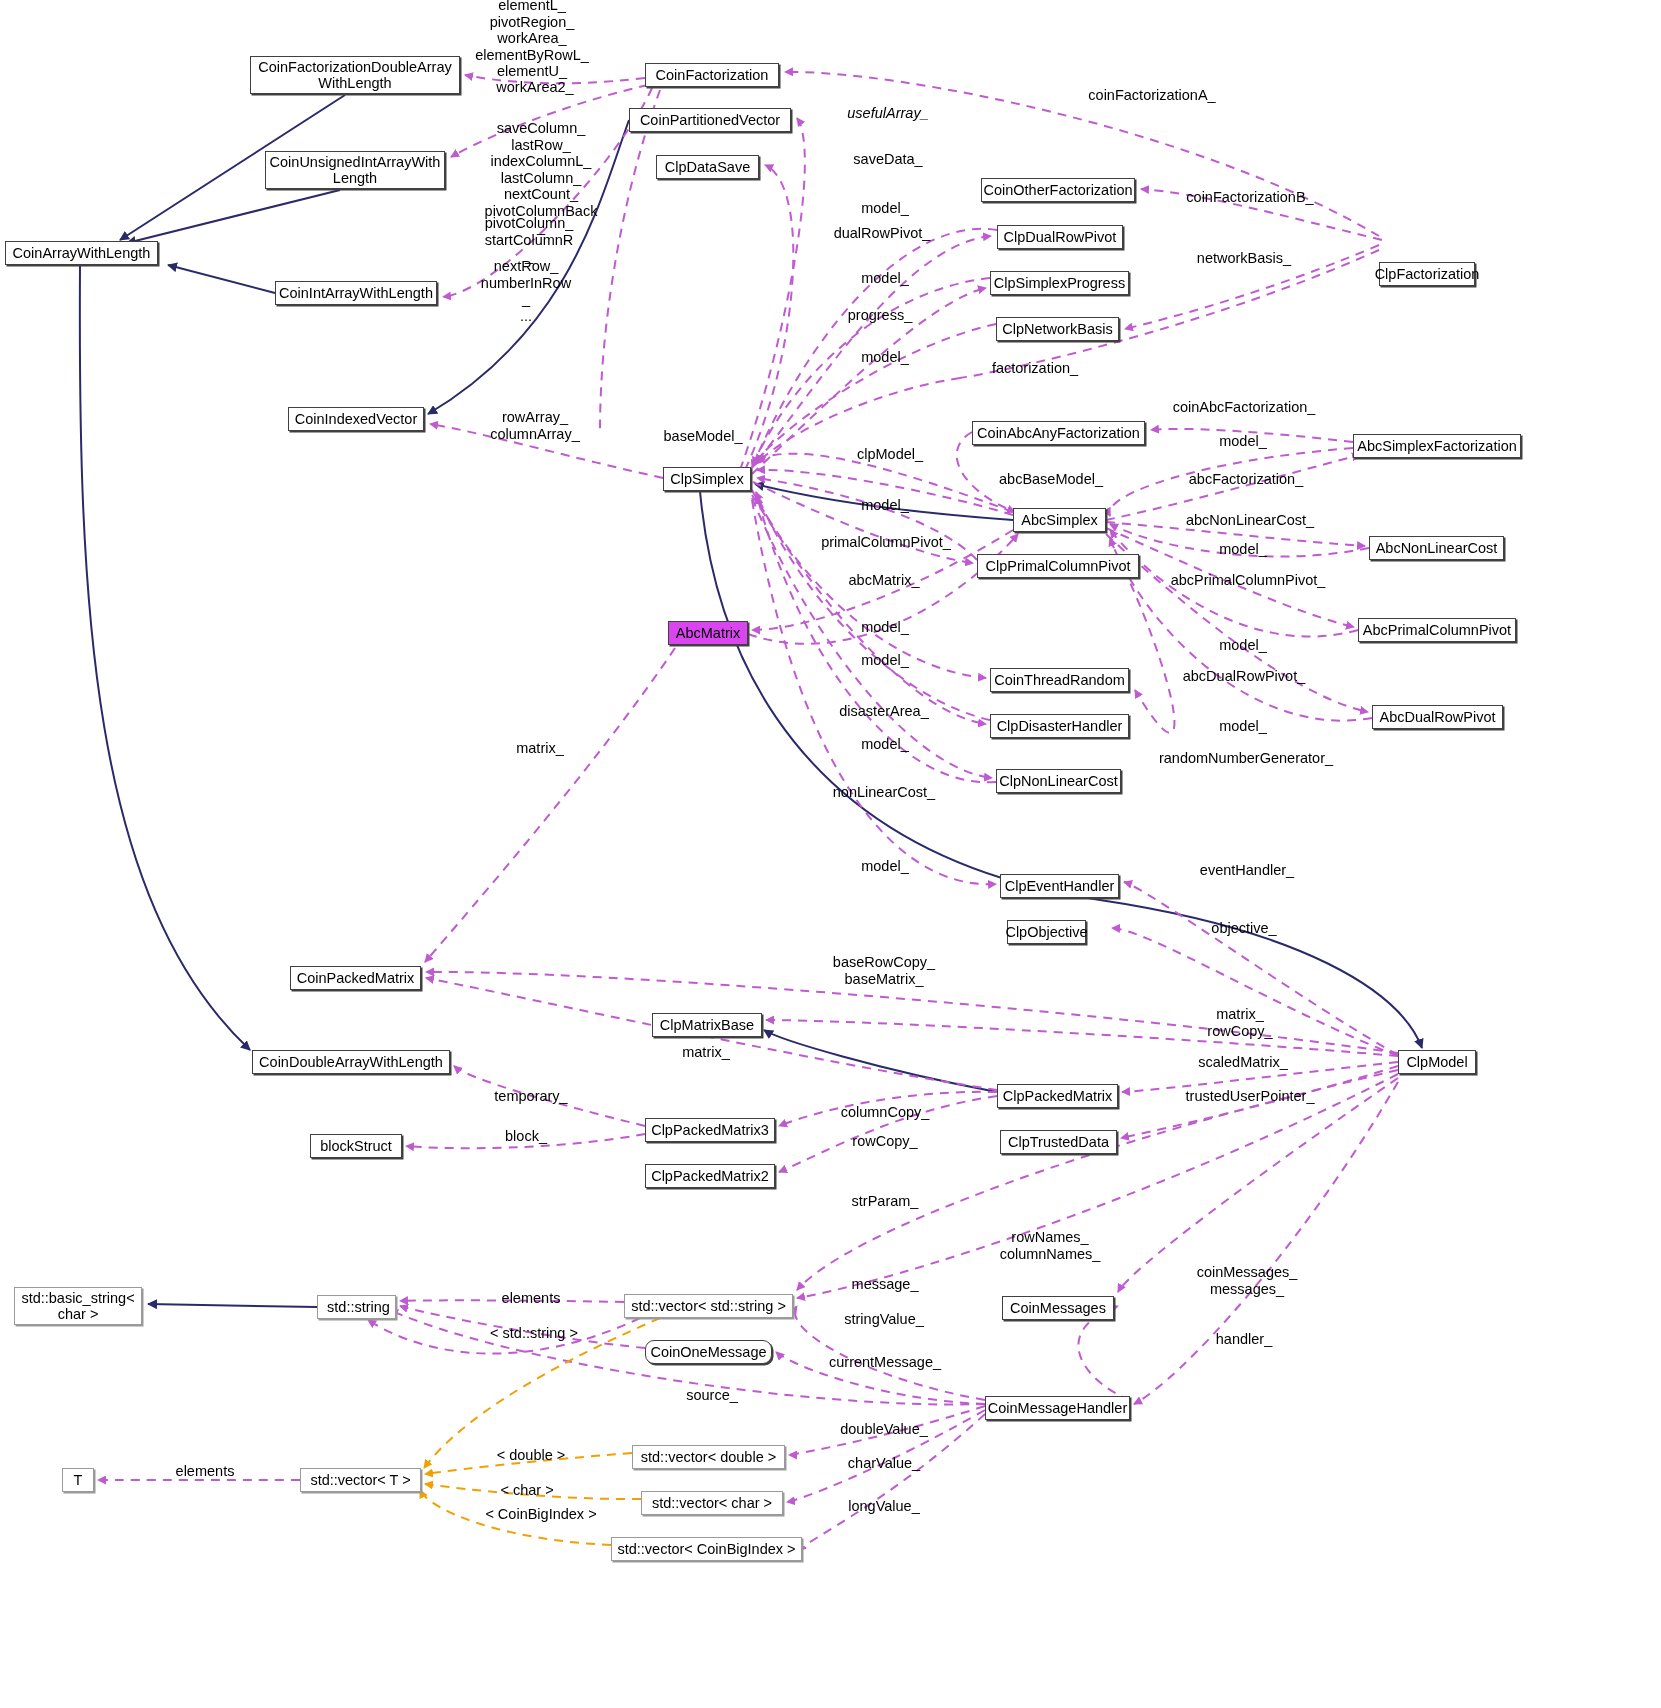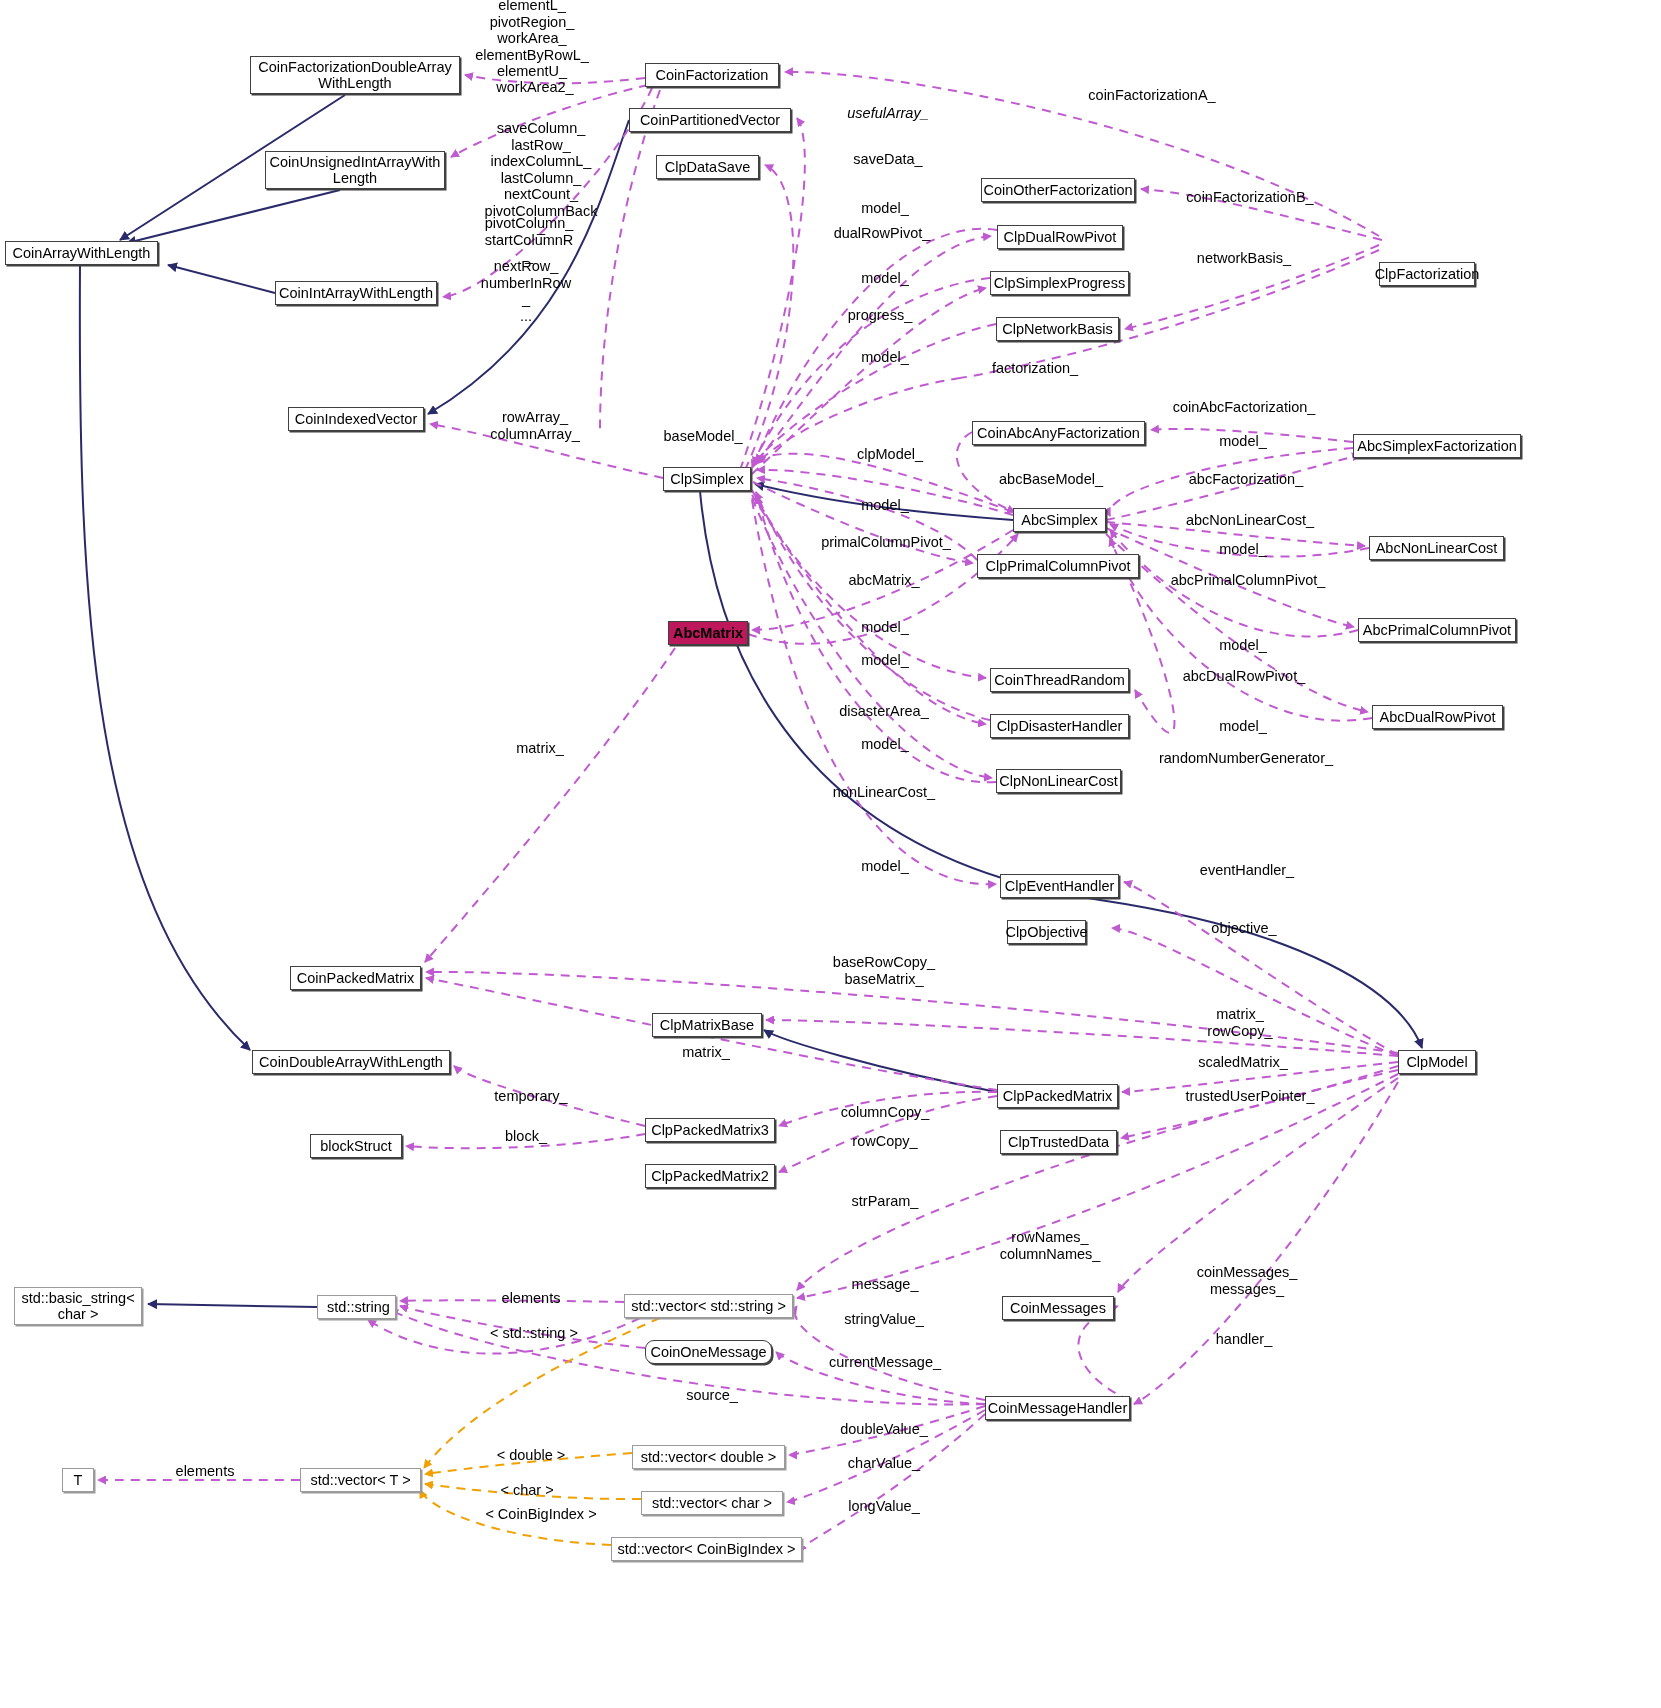--- a/index.html
+++ b/index.html
@@ -16,21 +16,21 @@
     font-size:14.5px;
     line-height:1.12;
     display:flex;
     align-items:center;
     justify-content:center;
     text-align:center;
     padding:2px 4px;
     white-space:pre-line;
     box-shadow:1.5px 1.5px 0 0 #404040;
   }
-  .node.highlight{background:#be185d;font-weight:bold;}
+  .node.highlight{background:#d946ef;}
   .node.pale{border:1px solid #9a9a9a;box-shadow:1.5px 1.5px 0 0 #9a9a9a;}
   .edge-label{
     position:absolute;
     font-size:14.5px;
     color:#000;
     line-height:1.14;
     text-align:center;
     white-space:pre-line;
     transform:translate(-50%,-50%);
     pointer-events:none;

